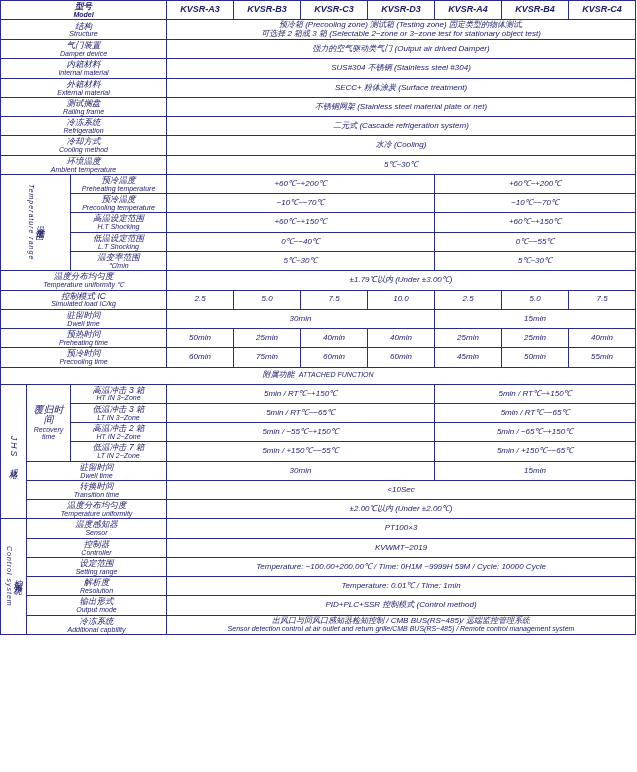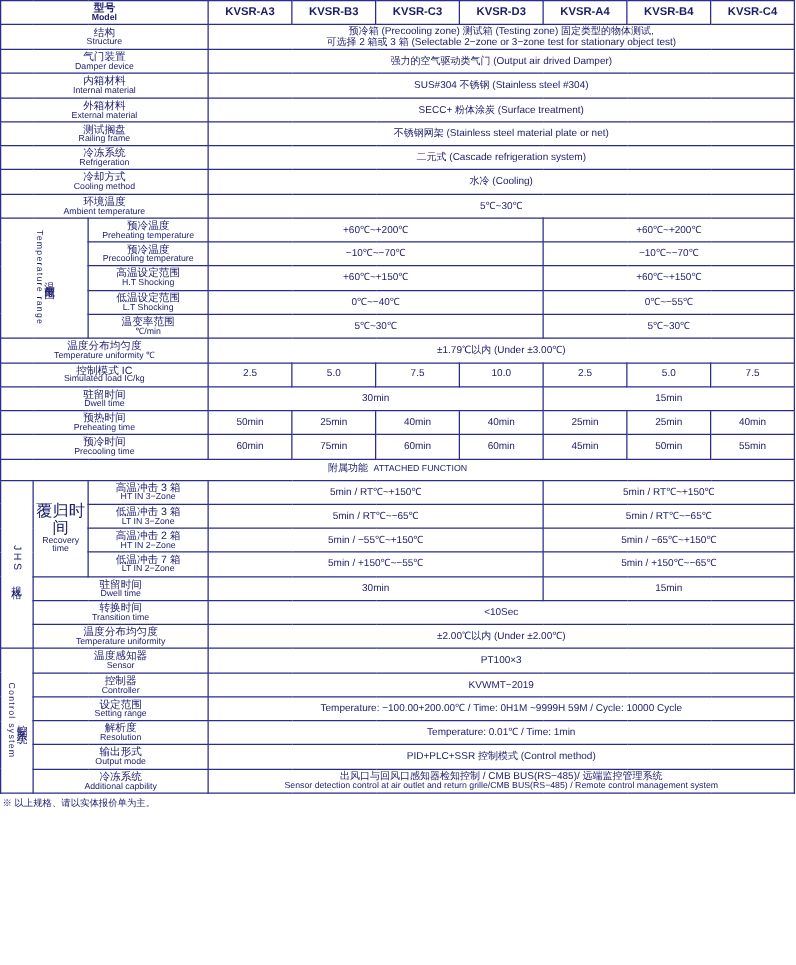--- a/index.html
+++ b/index.html
@@ -9,33 +9,34 @@
     color:#1b1b6b;
     -webkit-font-smoothing:antialiased;
   }
   #sheet{position:relative;width:637px;height:772px;overflow:hidden;}
   table.spec{
     border-collapse:collapse;
     width:558px;
     table-layout:fixed;
     font-size:8px;
     line-height:1.05;
+    font-style:italic;
   }
   table.spec td{
     border:1px solid #2b2b8c;
     padding:1px 2px;
     text-align:center;
     vertical-align:middle;
     color:#1b1b6b;
     height:14px;
   }
   .lbl{ text-align:left; padding-left:3px; }
   .lbl .cn{ display:block; font-size:8.5px; }
   .lbl .en{ display:block; font-size:7px; }
-  .ctr .cn{ display:block; font-size:13px; }
+  .ctr .cn{ display:block; font-size:10px; }
   .ctr .en{ display:block; font-size:7px; }
   .hdr{ font-weight:bold; font-size:9px; }
   .vert{
     writing-mode:vertical-rl;
     text-orientation:mixed;
     letter-spacing:2px;
     font-size:8.5px;
     line-height:1.25;
     white-space:nowrap;
     margin:0 auto;
@@ -375,14 +376,13 @@
       <span class="en">Additional capbility</span>
     </td>
     <td colspan="7">
       <span class="two">出风口与回风口感知器检知控制 / CMB BUS(RS−485)/ 远端监控管理系统</span>
       <span class="two small">Sensor detection control at air outlet and return grille/CMB BUS(RS−485) / Remote control management system</span>
     </td>
   </tr>
 </tbody>
     </table>
 
-<div class="note">※ 以上规格、请以实体报价单为主。</div>
 </div>
 
 </body></html>

